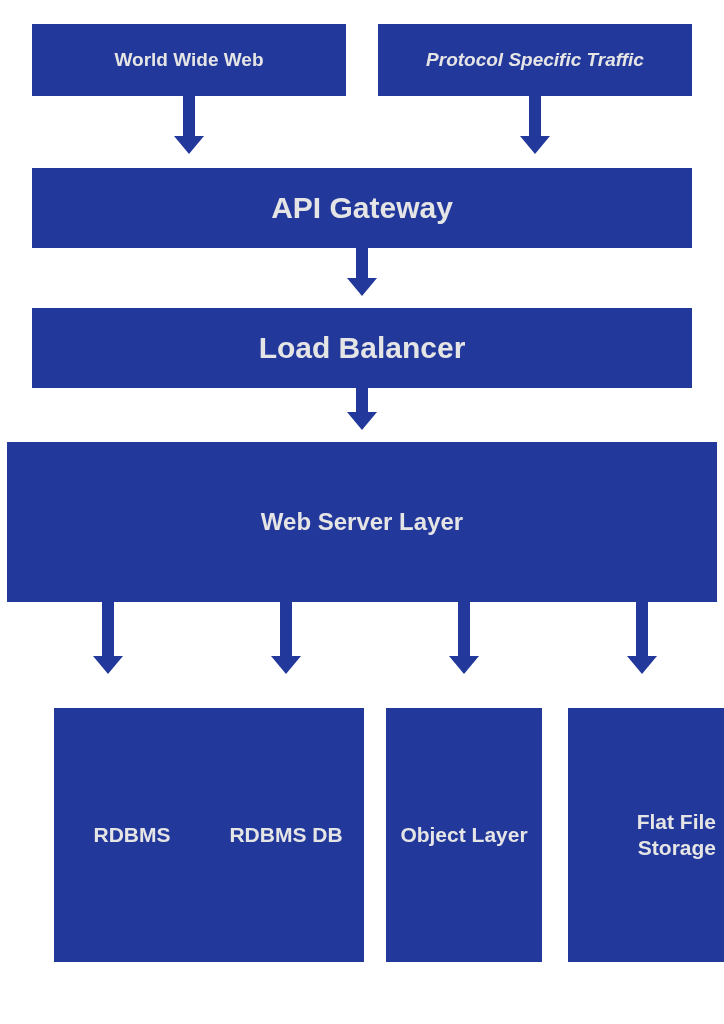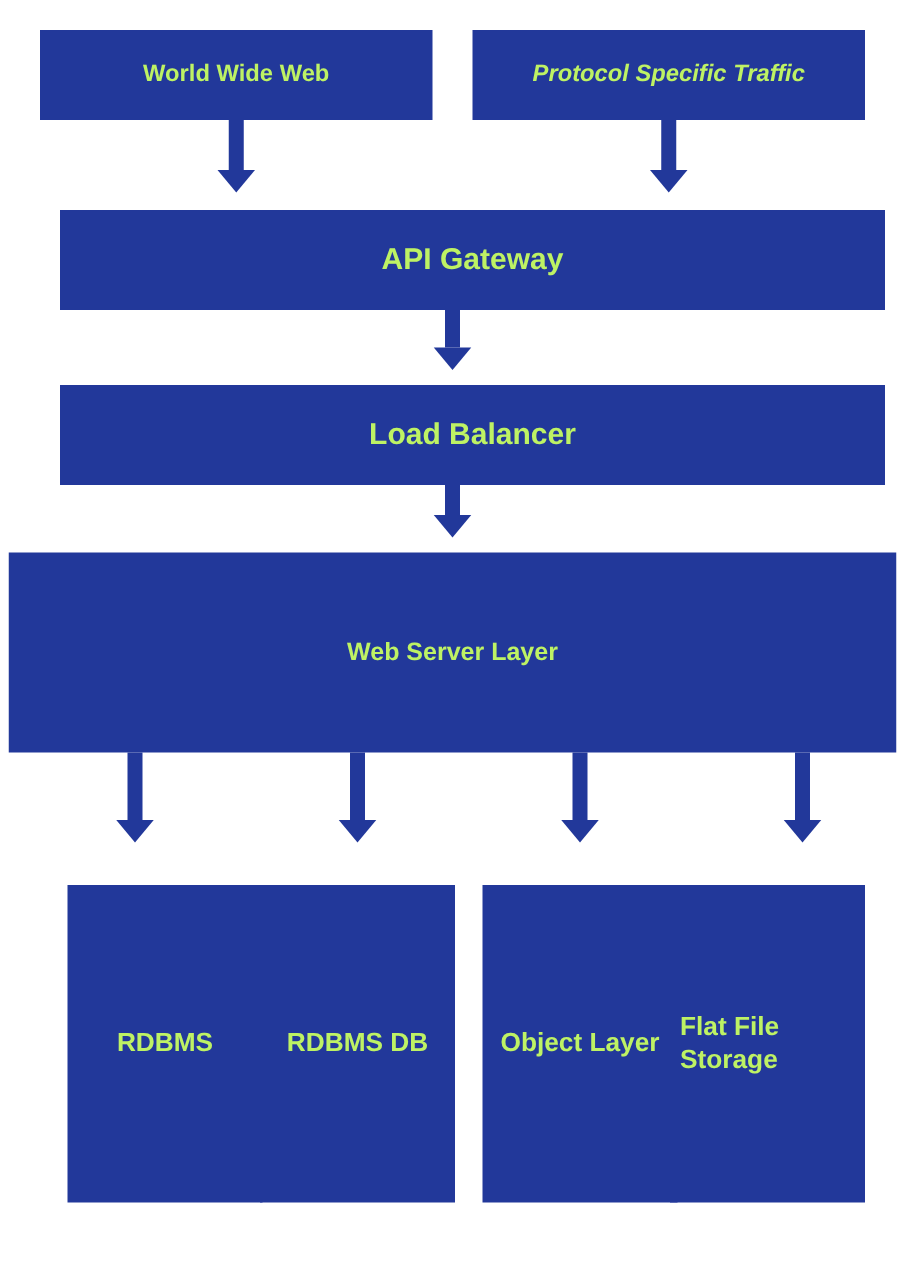--- a/index.html
+++ b/index.html
@@ -11,71 +11,71 @@
       width: 724px;
       height: 1024px;
       background: #ffffff;
       font-family: Arial, Helvetica, sans-serif;
       position: relative;
       overflow: hidden;
     }
     .box {
       position: absolute;
       background: #22389a;
-      color: #bef264;
+      color: #e5e5e5;
       display: flex;
       align-items: center;
       justify-content: center;
-      text-align: left;
+      text-align: right;
       font-weight: 700;
     }
     .top-box {
       width: 314px;
       height: 72px;
       font-size: 19px;
     }
     .top-left {
       left: 32px;
       top: 24px;
     }
     .top-right {
       left: 378px;
       top: 24px;
       font-style: italic;
     }
     .mid-box {
-      left: 48px;
+      left: 32px;
       width: 660px;
       height: 80px;
-      font-size: 24px;
+      font-size: 30px;
     }
     .api-gateway {
       top: 168px;
     }
     .load-balancer {
       top: 308px;
     }
     .web-server {
       left: 7px;
       top: 442px;
       width: 710px;
       height: 160px;
-      font-size: 20px;
+      font-size: 24px;
     }
     .storage-box {
       width: 156px;
       height: 254px;
       font-size: 21px;
       line-height: 1.25;
       padding: 0 8px;
     }
     .storage-1 { left: 30px; top: 708px; margin-left: 24px; }
     .storage-2 { left: 208px; top: 708px; }
     .storage-3 { left: 386px; top: 708px; }
-    .storage-4 { left: 536px; top: 708px; }
+    .storage-4 { left: 568px; top: 708px; }
 
     .arrow {
       position: absolute;
       width: 30px;
     }
     .arrow .shaft {
       width: 12px;
       background: #22389a;
       margin: 0 auto;
     }

